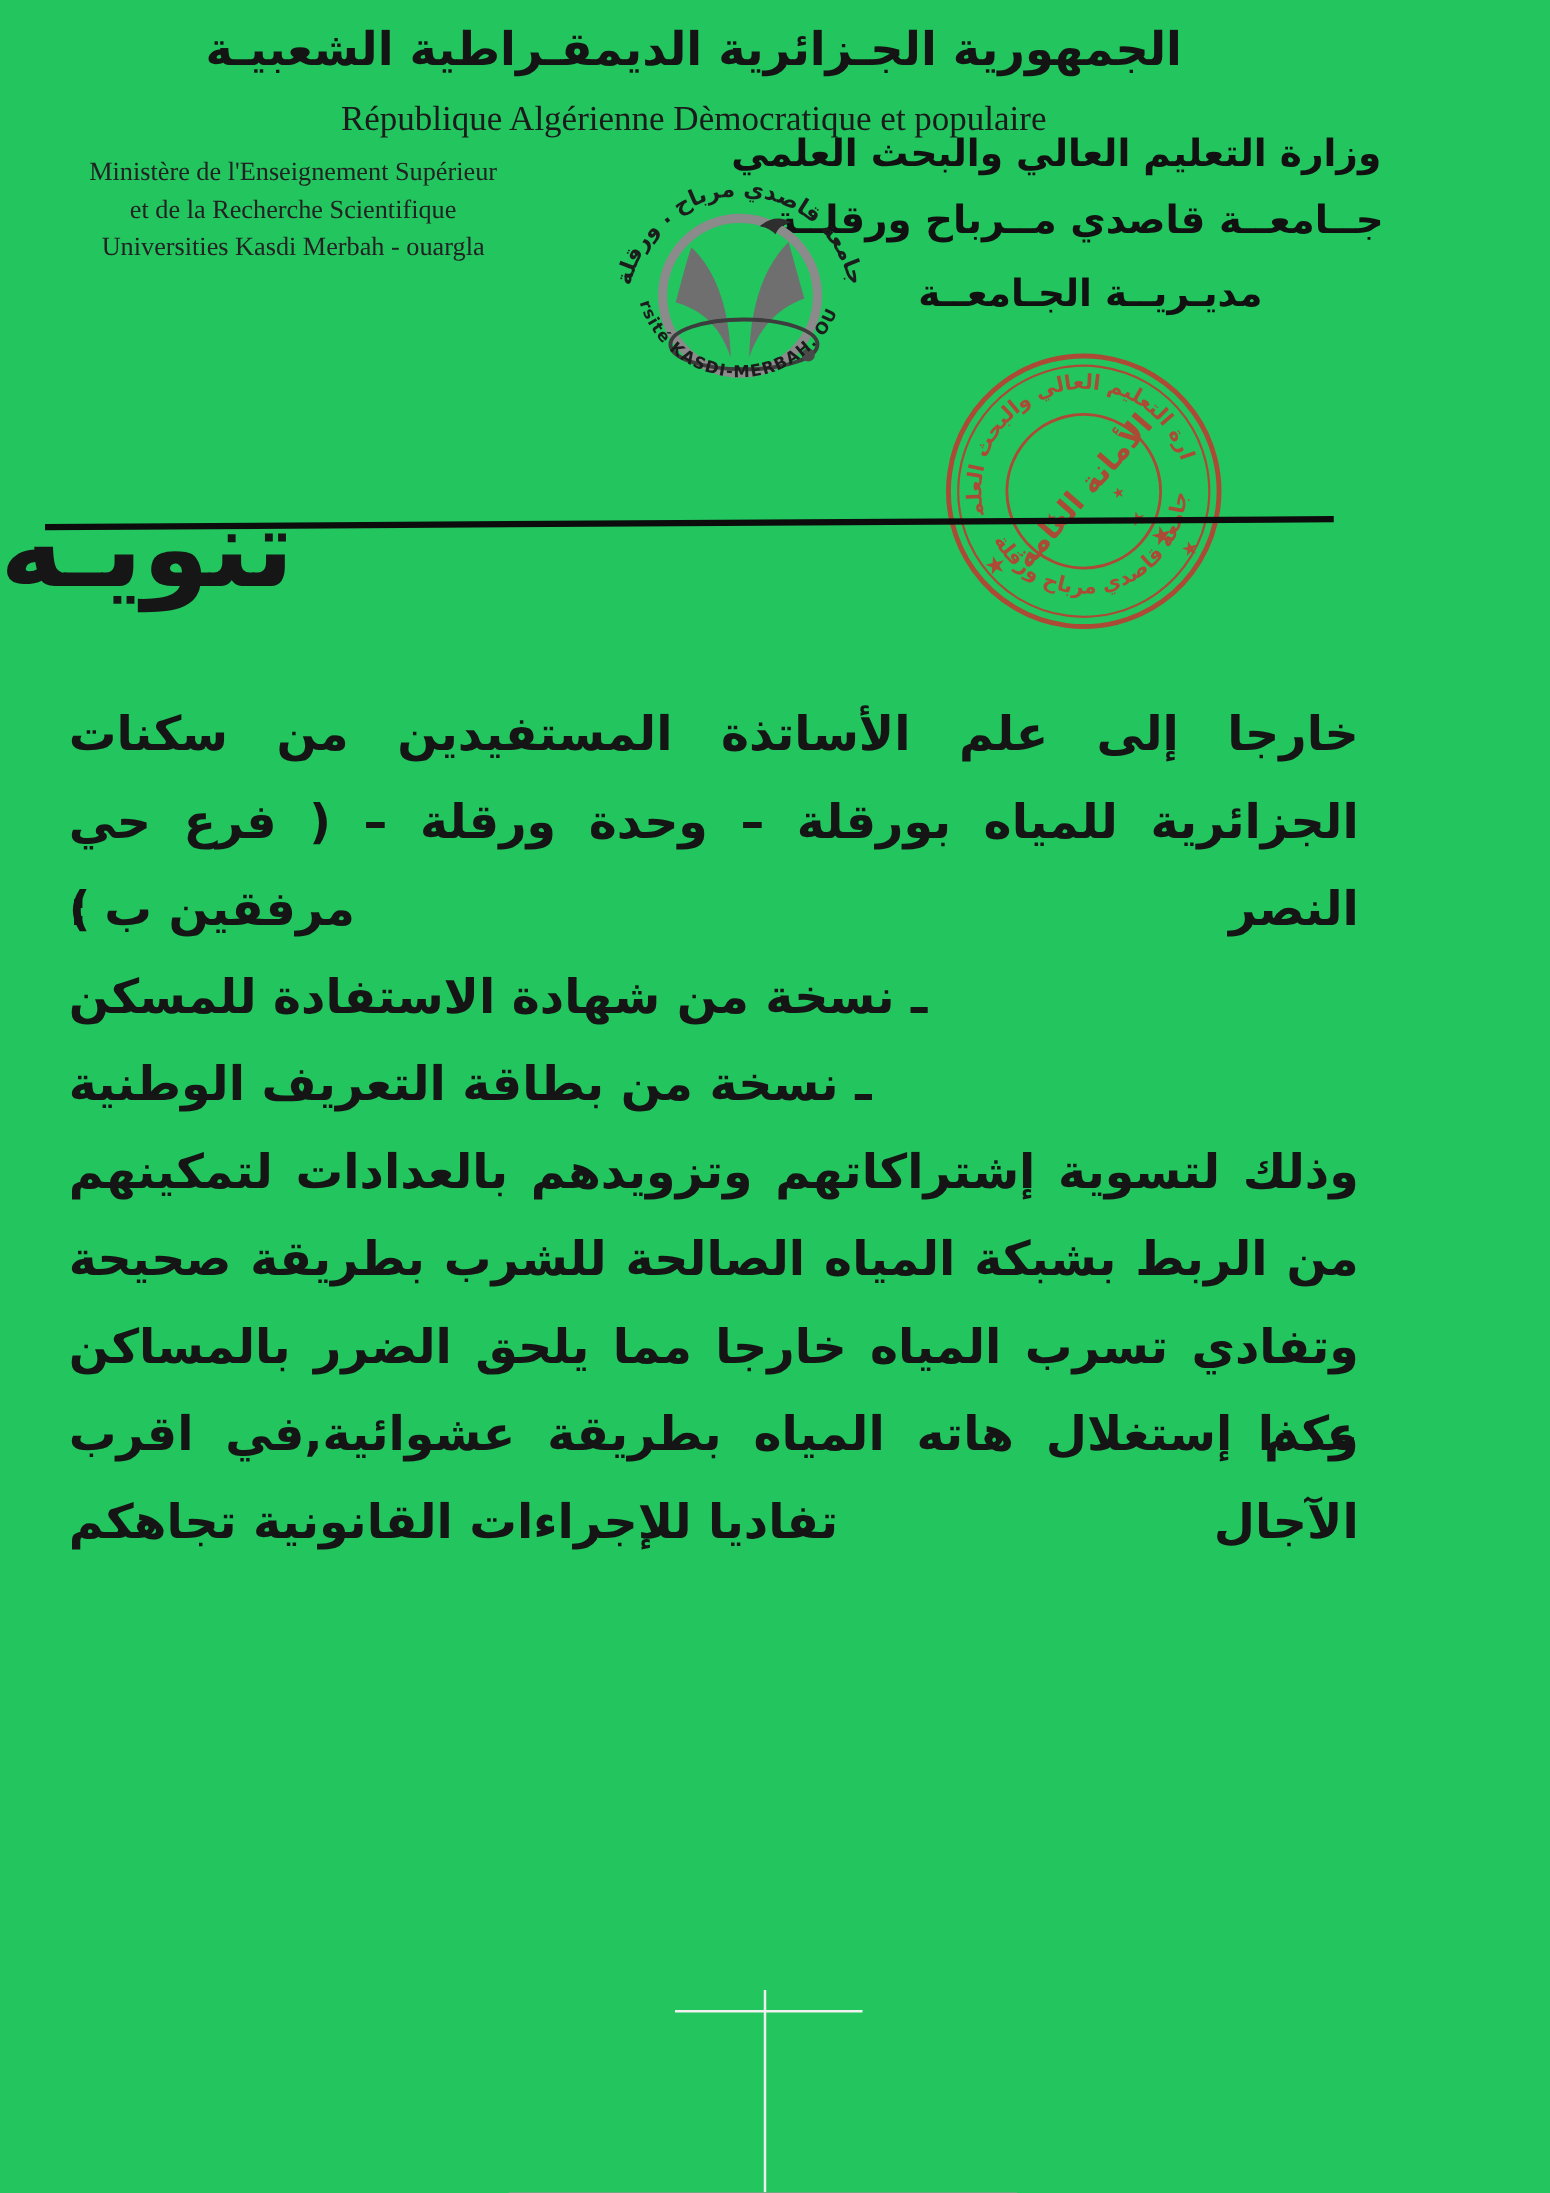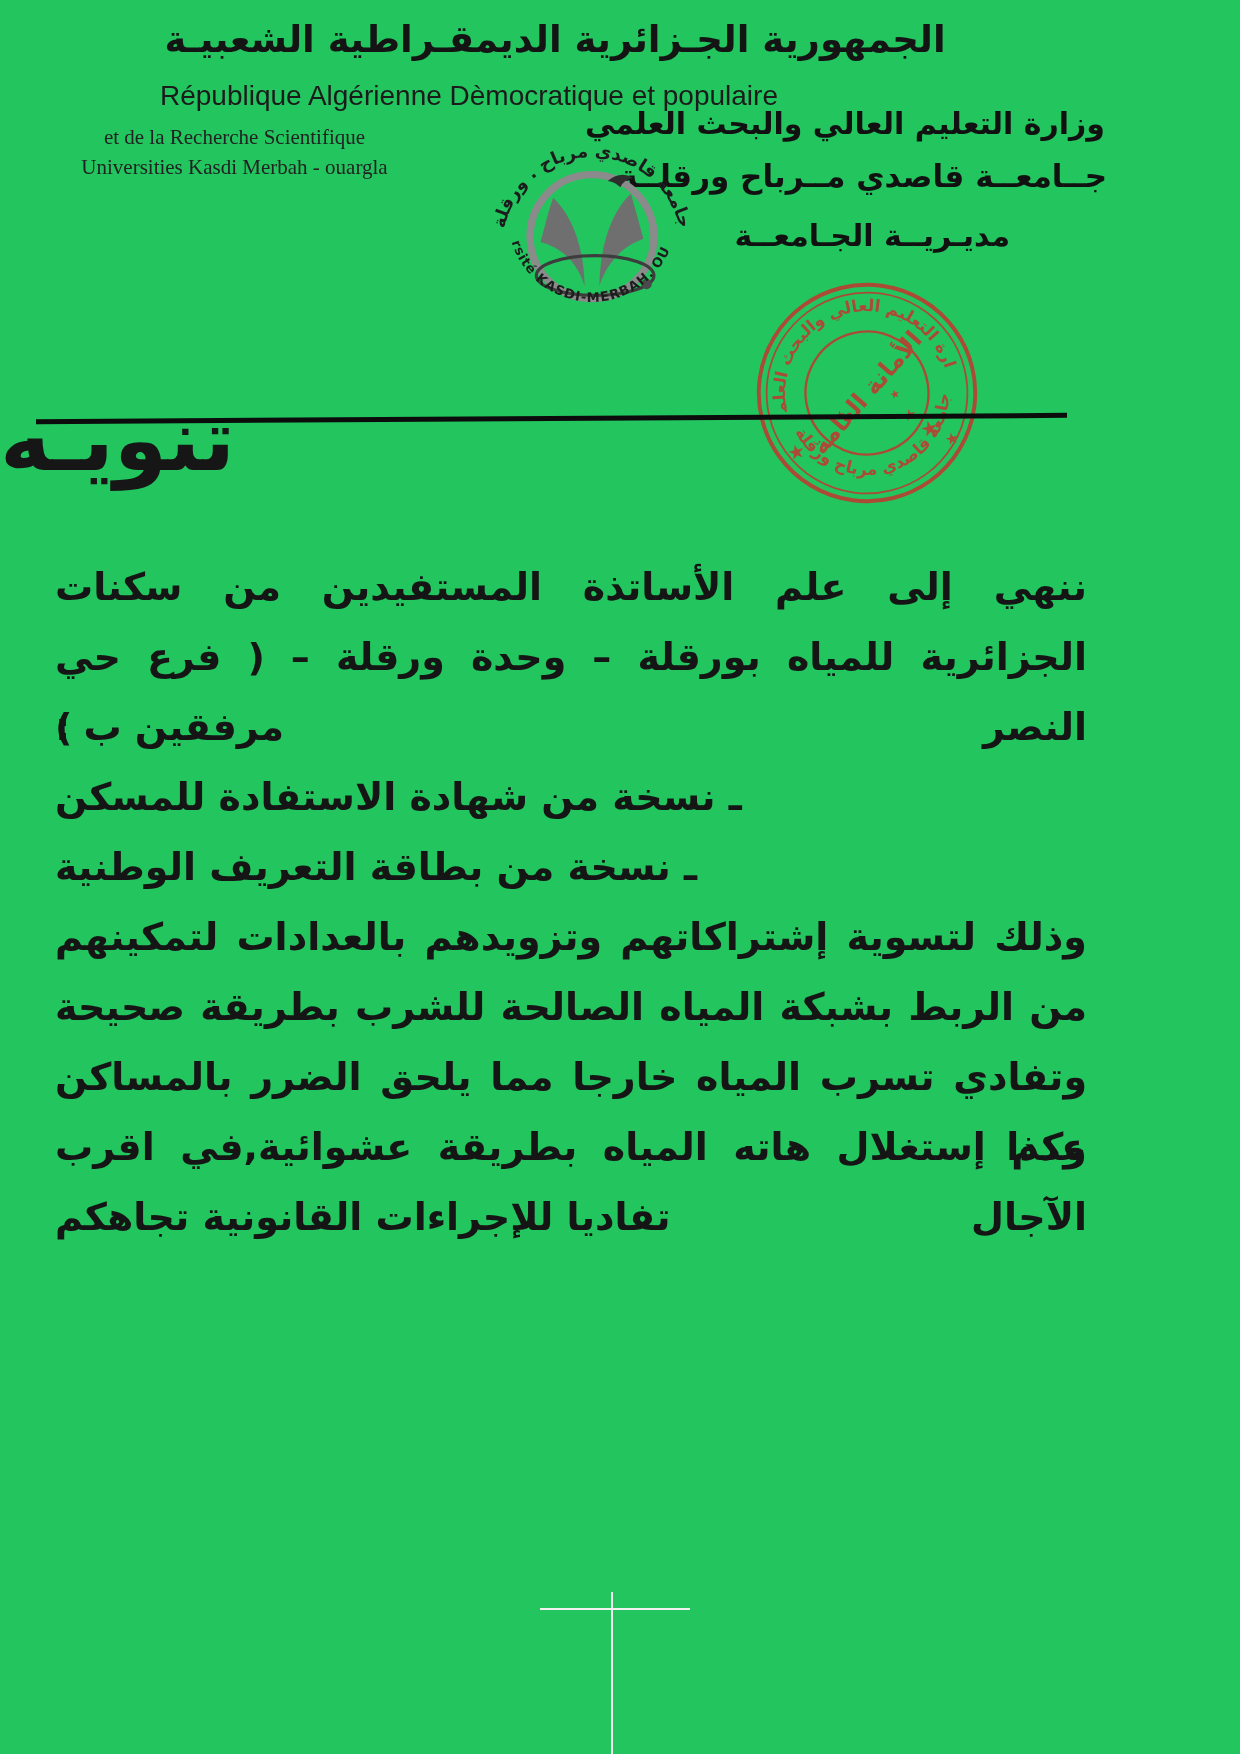--- a/index.html
+++ b/index.html
@@ -17,22 +17,22 @@
   .ar { direction:rtl; unicode-bidi:isolate; font-weight:bold; }
 
   .republic-ar {
     top:18px; left:160px; width:790px;
     font-size:37px; text-align:center;
     letter-spacing:-1px;
     color:#141414;
   }
   .republic-fr {
     top:80px; left:160px; width:790px;
-    font-family:Liberation Sans, sans-serif;
-    font-size:28px; color:#1b1b1b;
+    font-family:Liberation Serif, serif;
+    font-size:28px; text-align:center; color:#1b1b1b;
   }
   .ministry-fr {
     top:122px; left:52px; width:365px;
     font-family:"Liberation Serif", serif;
     font-size:21px; line-height:30px;
     text-align:center; color:#222;
   }
   .min-ar-1 { top:106px;  right:135px; font-size:30px; }
   .min-ar-2 { top:158px;  right:133px; font-size:31px; }
   .min-ar-3 { top:218px;  right:230px; font-size:30px; }
@@ -77,20 +77,21 @@
 </style>
 </head>
 <body>
 
 <div class="page">
 
   <div class="abs ar republic-ar">الجمهورية الجـزائرية الديمقـراطية الشعبيـة</div>
   <div class="abs republic-fr">République Algérienne Dèmocratique et populaire</div>
 
   <div class="abs ministry-fr">
+    <div>Ministère de l'Enseignement Supérieur</div>
     <div>et de la Recherche  Scientifique</div>
     <div>Universities Kasdi  Merbah - ouargla</div>
   </div>
 
   <div class="abs ar min-ar-1">وزارة التعليم العالي والبحث العلمي</div>
   <div class="abs ar min-ar-2">جــامعــة قاصدي مــرباح ورقلــة</div>
   <div class="abs ar min-ar-3">مديـريــة الجـامعــة</div>
 
   <svg class="abs logo-svg" viewBox="0 0 200 200">
     <defs>
@@ -136,21 +137,21 @@
       <text x="142" y="132" font-size="12">★</text>
       <text x="150" y="158" font-size="16">★</text>
       <text x="164" y="178" font-size="21">★</text>
       <text x="186" y="192" font-size="16">★</text>
     </g>
   </svg>
 
   <div class="abs ar notice-title">تنويـه</div>
 
   <div class="abs body-block">
-    <div class="bline jline">ننهي إلى علم الأساتذة المستفيدين من سكنات</div>
+    <div class="bline jline">خارجا إلى علم الأساتذة المستفيدين من سكنات</div>
     <div class="bline jline">الجزائرية للمياه بورقلة – وحدة ورقلة – ( فرع حي النصر )</div>
     <div class="bline rline">مرفقين ب :</div>
     <div class="bline rline indent-sm">ـ نسخة من شهادة الاستفادة للمسكن</div>
     <div class="bline rline indent-sm">ـ نسخة من بطاقة التعريف الوطنية</div>
     <div class="bline jline">وذلك لتسوية إشتراكاتهم وتزويدهم بالعدادات لتمكينهم</div>
     <div class="bline jline">من الربط بشبكة المياه الصالحة للشرب بطريقة صحيحة</div>
     <div class="bline jline">وتفادي تسرب المياه خارجا مما يلحق الضرر بالمساكن وكذا</div>
     <div class="bline jline">عدم إستغلال هاته المياه بطريقة عشوائية,في اقرب الآجال</div>
     <div class="bline rline indent-lg">تفاديا للإجراءات القانونية تجاهكم</div>
   </div>

